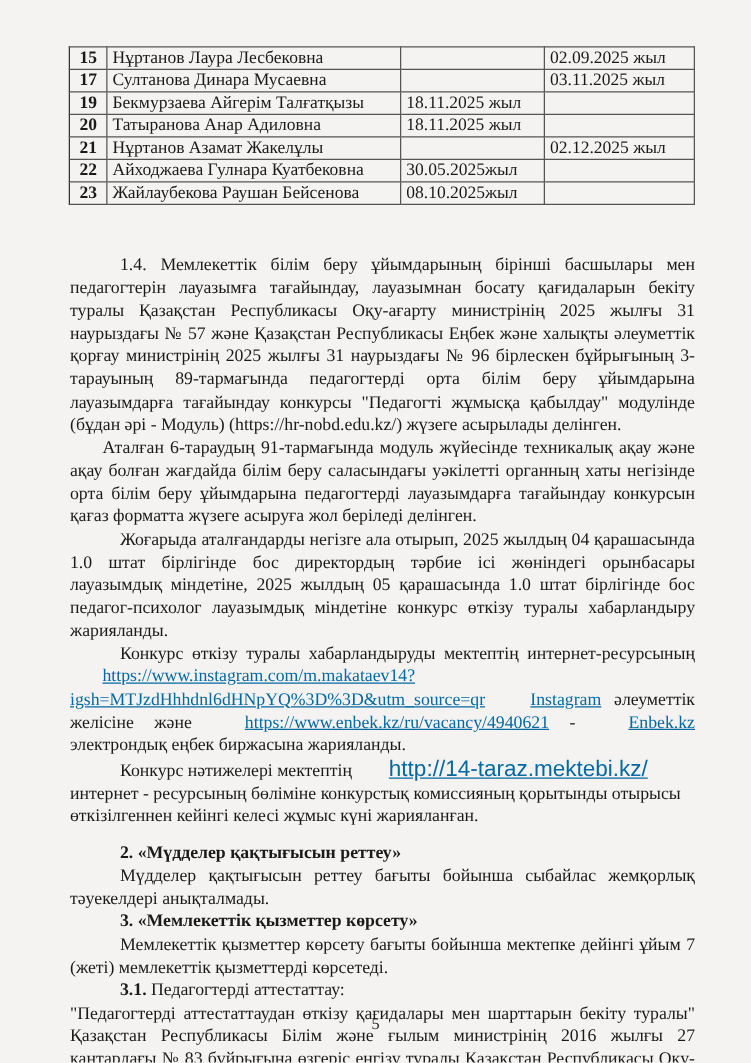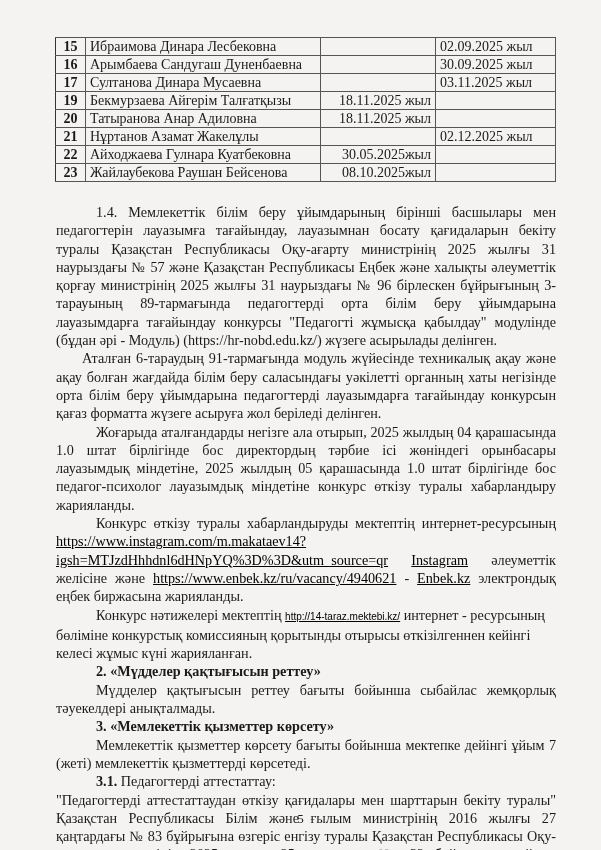--- a/index.html
+++ b/index.html
@@ -18,56 +18,50 @@
   }
   table.staff td {
     border: 1px solid #555;
     padding: 0 4px;
     height: 17px;
     white-space: nowrap;
     vertical-align: middle;
   }
   table.staff td.num { width: 21px; text-align: center; font-weight: bold; }
   table.staff td.name { width: 226px; }
-  table.staff td.d1 { width: 106px; text-align: right; }
+  table.staff td.d1 { width: 106px; }
   table.staff td.d2 { width: 111px; }
   table.staff tr td:first-child { border-left: 1.5px solid #333; text-align: center; }
 
   .body-text {
     position: absolute; left: 56px; top: 203px; width: 500px;
     font-size: 14.2px; line-height: 18.3px;
   }
   .p { margin: 0; text-align: justify; text-align-last: left; }
   .indent { text-indent: 26px; }
   .indent2 { text-indent: 40px; }
-  a.link { color: #000000; text-decoration: underline; }
+  a.link { color: #0369a1; text-decoration: underline; margin-left: 26px; }
   .heading { font-weight: bold; margin: 0; padding-left: 40px; }
-  .h-first { }
+  .h-first { margin-top: 11px; }
   .bold { font-weight: bold; }
-  .sans { font-family: "Liberation Sans", "DejaVu Sans", sans-serif; font-size: 10px; }
+  .sans { font-family: "Liberation Sans", "DejaVu Sans", sans-serif; font-size: 18px; }
   .page-num { position: absolute; left: 0; width: 601px; top: 811px; text-align: center; font-size: 13px; }
 </style>
 </head>
 <body>
 
 <div class="page">
 
   <table class="staff">
     <tbody id="staff-body">
         <tr>
           <td class="num">15</td>
-          <td class="name">Ибраимова Динара Лесбековна</td>
+          <td class="name">Нұртанов Лаура Лесбековна</td>
           <td class="d1"></td>
           <td class="d2">02.09.2025 жыл</td>
-        </tr>
-        <tr>
-          <td class="num">16</td>
-          <td class="name">Арымбаева Сандугаш Дуненбаевна</td>
-          <td class="d1"></td>
-          <td class="d2">30.09.2025 жыл</td>
         </tr>
         <tr>
           <td class="num">17</td>
           <td class="name">Султанова Динара Мусаевна</td>
           <td class="d1"></td>
           <td class="d2"> 03.11.2025 жыл</td>
         </tr>
         <tr>
           <td class="num">19</td>
           <td class="name">Бекмурзаева Айгерім Талғатқызы</td>

